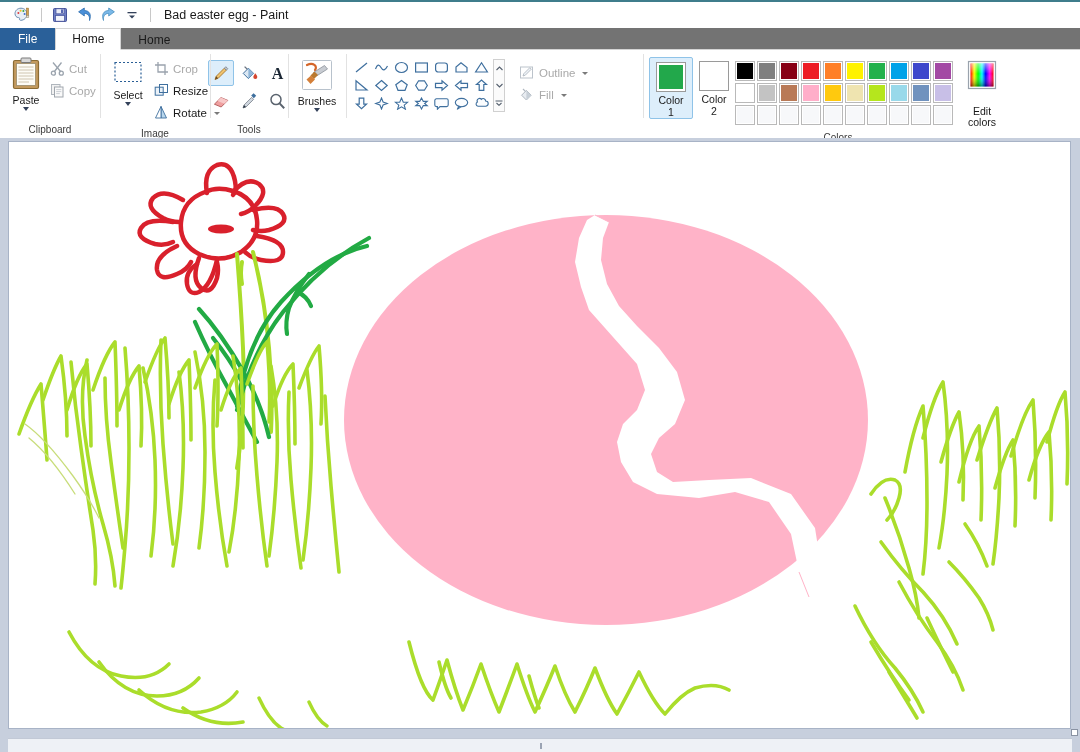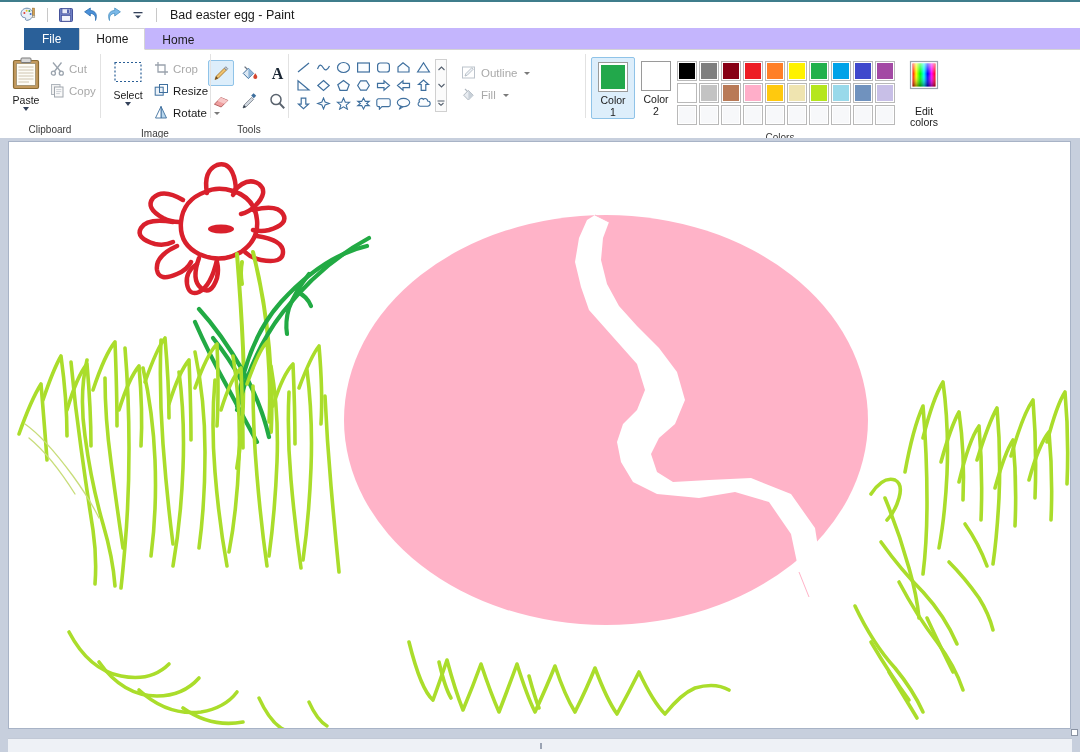--- a/index.html
+++ b/index.html
@@ -18,21 +18,21 @@
     flex-direction: column;
   }
 
   
   .titlebar {
     height: 28px;
     background: #ffffff;
     border-top: 2px solid #3f7d8c;
     display: flex;
     align-items: center;
-    padding-left: 18px;
+    padding-left: 12px;
     flex: 0 0 auto;
     position: relative;
   }
   .qat { display: flex; align-items: center; gap: 2px; }
   .qat-btn {
     width: 22px; height: 22px;
     display: flex; align-items: center; justify-content: center;
   }
   .qat-sep {
     width: 1px; height: 14px; background: #c8c8c8; margin: 0 5px;
@@ -40,26 +40,25 @@
   .title-text {
     font-size: 12.5px;
     color: #1a1a1a;
     margin-left: 8px;
     white-space: nowrap;
   }
 
   
   .tabstrip {
     height: 22px;
-    background: #c4b5fd;
+    background: #737373;
     display: flex;
     align-items: center;
     flex: 0 0 auto;
     position: relative;
-    margin-left: 24px;
   }
   .tabstrip::after {
     content: ""; position: absolute; left: 0; right: 0; bottom: 0;
     height: 1px; background: #d4d4d4;
   }
   .tab {
     height: 22px;
     padding: 0 16px;
     font-size: 12px;
     display: flex; align-items: center; justify-content: center;
@@ -448,20 +447,38 @@
             <svg width="19" height="19" viewBox="0 0 19 19">
               <circle cx="8" cy="7.6" r="5" fill="none" stroke="#5a636e" stroke-width="1.5"></circle>
               <line x1="11.6" y1="11.4" x2="16.2" y2="16.2" stroke="#5a636e" stroke-width="2"></line>
             </svg>
           </div>
         </div>
       </div>
       <div class="group-label">Tools</div>
     </div>
 
+    <div class="group" style="width:58px">
+      <div class="group-body" style="justify-content:center">
+        <div class="bigbtn" style="padding-top:2px">
+          <span>
+            <svg width="34" height="34" viewBox="0 0 34 34">
+              <rect x="2.5" y="2.5" width="29" height="29" rx="1" fill="#ffffff" stroke="#b8c2cc" stroke-width="1"></rect>
+              <path d="M7 7c6-3 11 1 8 5" fill="none" stroke="#d4662a" stroke-width="2.2" stroke-linecap="round"></path>
+              <path d="M13.5 14.5 L24.5 7.5 L27.5 11 L16.5 18z" fill="#c8ccd2" stroke="#8a9099" stroke-width="0.8"></path>
+              <path d="M10.5 17.5 L14.5 13.5 L18 17 L14 21z" fill="#b9792f"></path>
+              <path d="M6.5 21.5 L11 17.5 L15 21.5 L10.5 26z" fill="#d4803a"></path>
+            </svg>
+          </span>
+          <span class="lbl">Brushes</span>
+          <span class="caret-dn"></span>
+        </div>
+      </div>
+      <div class="group-label">&nbsp;</div>
+    </div>
 
     <div class="group" style="width:297px">
       <div class="group-body">
         <div class="shapesgrid">
           <div class="shapecell">
               <svg width="15" height="13" viewBox="0 0 15 13">
                 <line x1="2" y1="11" x2="13" y2="2" stroke="#3e6f9e" stroke-width="1.2"></line>
               </svg>
             </div>
           <div class="shapecell">

